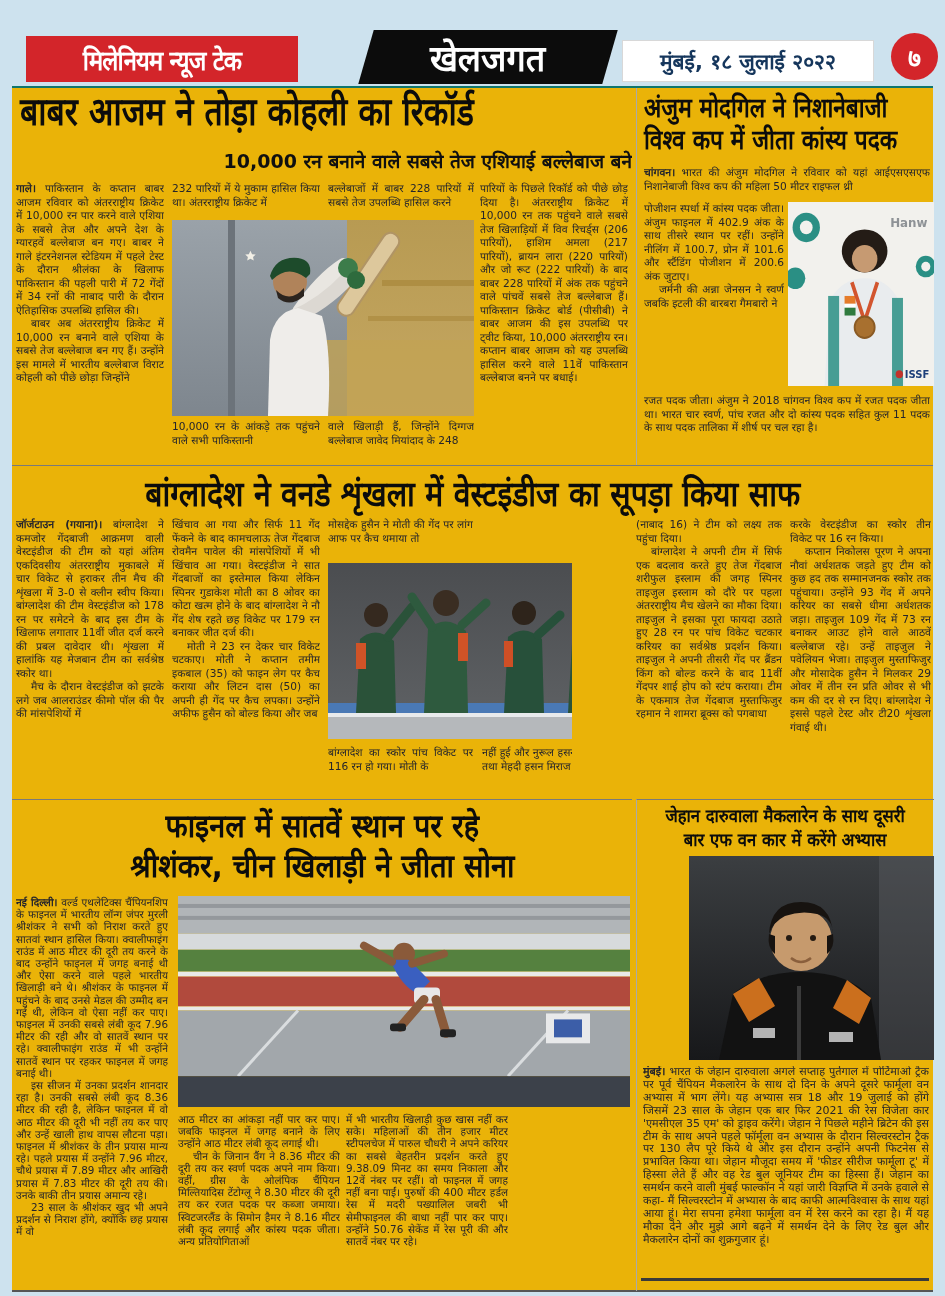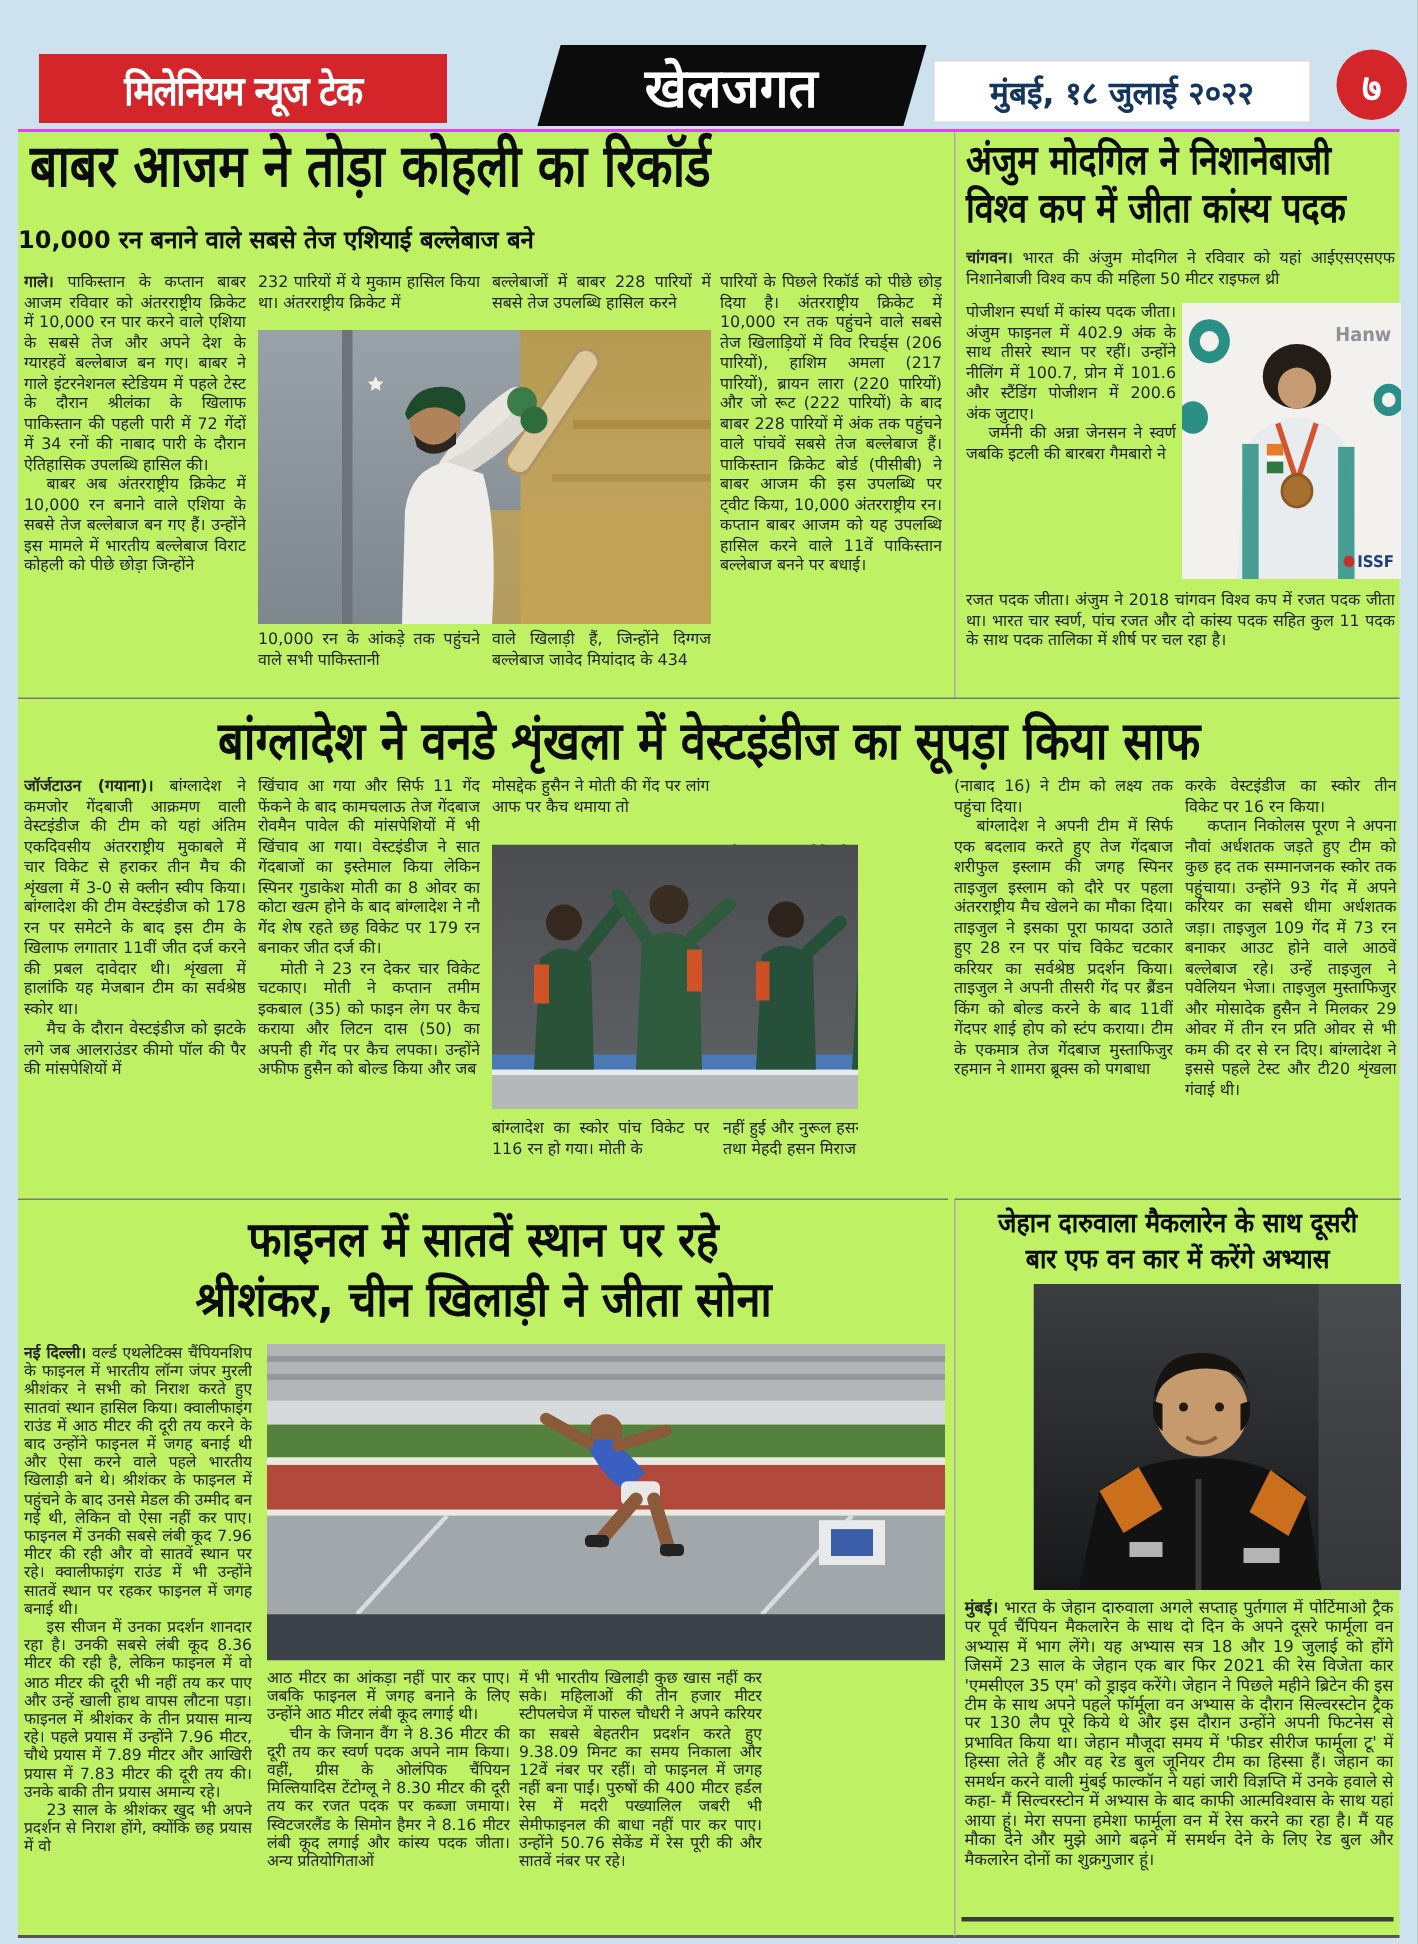--- a/index.html
+++ b/index.html
@@ -13,38 +13,38 @@
   .section-tag{position:absolute;left:366px;top:30px;width:244px;height:54px;background:#0c0c0c;
                transform:skewX(-16deg);display:flex;align-items:center;justify-content:center;}
   .section-tag span{transform:skewX(16deg) scaleX(.95);color:#fff;font-weight:bold;font-size:36px;}
   .date-box{position:absolute;left:622px;top:40px;width:250px;height:40px;background:#fff;
             border:1px solid #d8d8d8;display:flex;align-items:center;justify-content:center;}
   .date-box span{color:#15365c;font-weight:bold;font-size:21px;white-space:nowrap;}
   .page-badge{position:absolute;left:891px;top:33px;width:47px;height:47px;border-radius:50%;
               background:#d3252a;display:flex;align-items:center;justify-content:center;}
   .page-badge span{color:#fff;font-weight:bold;font-size:25px;}
   
-  .panel{position:absolute;left:12px;top:86px;width:921px;height:1202px;background:#bef264;
-         border-top:2px solid #d946ef;border-bottom:2px solid #555;}
+  .panel{position:absolute;left:12px;top:86px;width:921px;height:1202px;background:#eab308;
+         border-top:2px solid #0f766e;border-bottom:2px solid #555;}
   .article{position:absolute;overflow:hidden;}
   .bt1{font-size:10.6px;line-height:13.5px;text-align:justify;color:#25252b;}
   .bt2{font-size:10.4px;line-height:12.2px;text-align:justify;color:#25252b;}
   .bt3{font-size:11px;line-height:12.9px;text-align:justify;color:#25252b;}
   p{margin:0;text-indent:15px;}
   p.nip{text-indent:0;}
   .dl{font-weight:bold;}
   .col{position:absolute;overflow:hidden;}
   .hl{font-weight:bold;color:#0c0c0c;}
   svg{display:block;}
   
   #art-babar{left:0;top:0;width:620px;height:377px;}
   #art-babar .main-hl{position:absolute;left:8px;top:4px;font-size:39px;line-height:1.05;
         white-space:nowrap;transform:scaleX(.82);transform-origin:0 50%;}
-  #art-babar .sub-hl{position:absolute;left:0;top:60px;width:620px;text-align:left;
-        font-size:16px;font-weight:bold;color:#101010;}
+  #art-babar .sub-hl{position:absolute;left:0;top:60px;width:620px;text-align:right;
+        font-size:19px;font-weight:bold;color:#101010;}
   #art-babar .photo{position:absolute;left:160px;top:132px;width:302px;height:196px;}
   
   #art-anjum{left:624px;top:0;width:297px;height:377px;border-left:1px solid #a9a9a9;}
   #art-anjum .hl{position:absolute;left:7px;top:4px;font-size:27px;line-height:1.2;
         white-space:nowrap;transform:scaleX(.84);transform-origin:0 0;}
   #art-anjum .photo{position:absolute;left:151px;top:114px;width:146px;height:184px;}
   
   #art-bangla{left:0;top:377px;width:921px;height:334px;border-top:1.5px solid #7a7a7a;}
   #art-bangla .hl-wrap{position:absolute;left:0;top:3px;width:921px;text-align:center;}
   #art-bangla .hl-wrap span{display:inline-block;font-size:35px;font-weight:bold;color:#0c0c0c;
@@ -101,21 +101,21 @@
           </div>
         <div style="height:200px;"></div>
         <p class="nip">10,000 रन के आंकड़े तक पहुंचने वाले सभी पाकिस्तानी</p>
       </div>
 
       <div class="col bt1" style="left:316px;top:94px;width:146px;height:283px;">
         <div style="height:38px;overflow:hidden;">
             <p class="nip">बल्लेबाजों में बाबर 228 पारियों में सबसे तेज उपलब्धि हासिल करने</p>
           </div>
         <div style="height:200px;"></div>
-        <p class="nip">वाले खिलाड़ी हैं, जिन्होंने दिग्गज बल्लेबाज जावेद मियांदाद के 434</p>
+        <p class="nip">वाले खिलाड़ी हैं, जिन्होंने दिग्गज बल्लेबाज जावेद मियांदाद के 248</p>
       </div>
 
       <div class="col bt1" style="left:468px;top:94px;width:148px;height:283px;">
         <p class="nip">पारियों के पिछले रिकॉर्ड को पीछे छोड़ दिया है। अंतरराष्ट्रीय क्रिकेट में 10,000 रन तक पहुंचने वाले सबसे तेज खिलाड़ियों में विव रिचर्ड्स (206 पारियों), हाशिम अमला (217 पारियों), ब्रायन लारा (220 पारियों) और जो रूट (222 पारियों) के बाद बाबर 228 पारियों में अंक तक पहुंचने वाले पांचवें सबसे तेज बल्लेबाज हैं। पाकिस्तान क्रिकेट बोर्ड (पीसीबी) ने बाबर आजम की इस उपलब्धि पर ट्वीट किया, 10,000 अंतरराष्ट्रीय रन। कप्तान बाबर आजम को यह उपलब्धि हासिल करने वाले 11वें पाकिस्तान बल्लेबाज बनने पर बधाई।</p>
       </div>
 
       <div class="photo">
         <svg width="100%" height="100%" viewBox="0 0 302 196" preserveAspectRatio="none">
           <defs>
             <linearGradient id="bzL" x1="0" y1="0" x2="0" y2="1">

